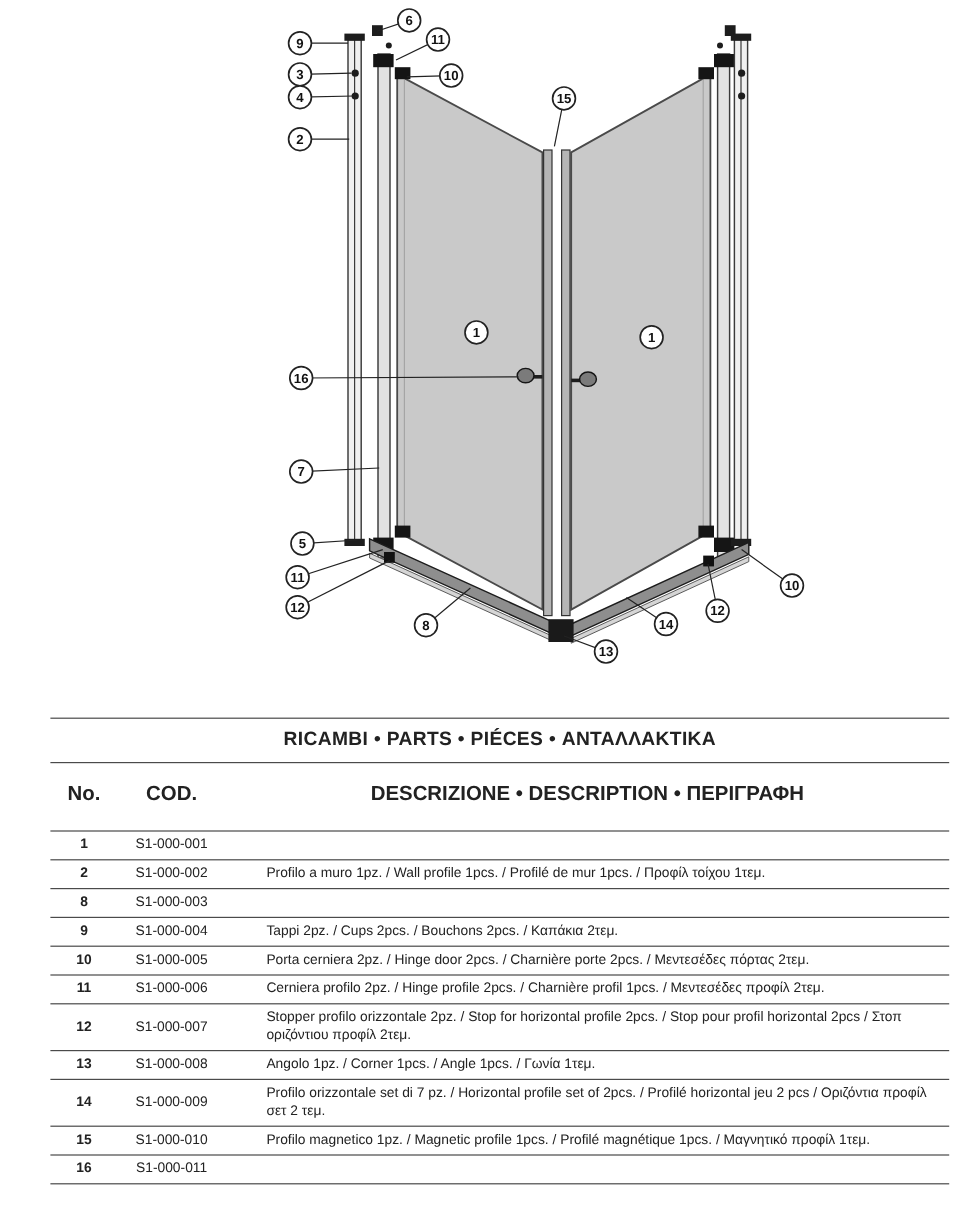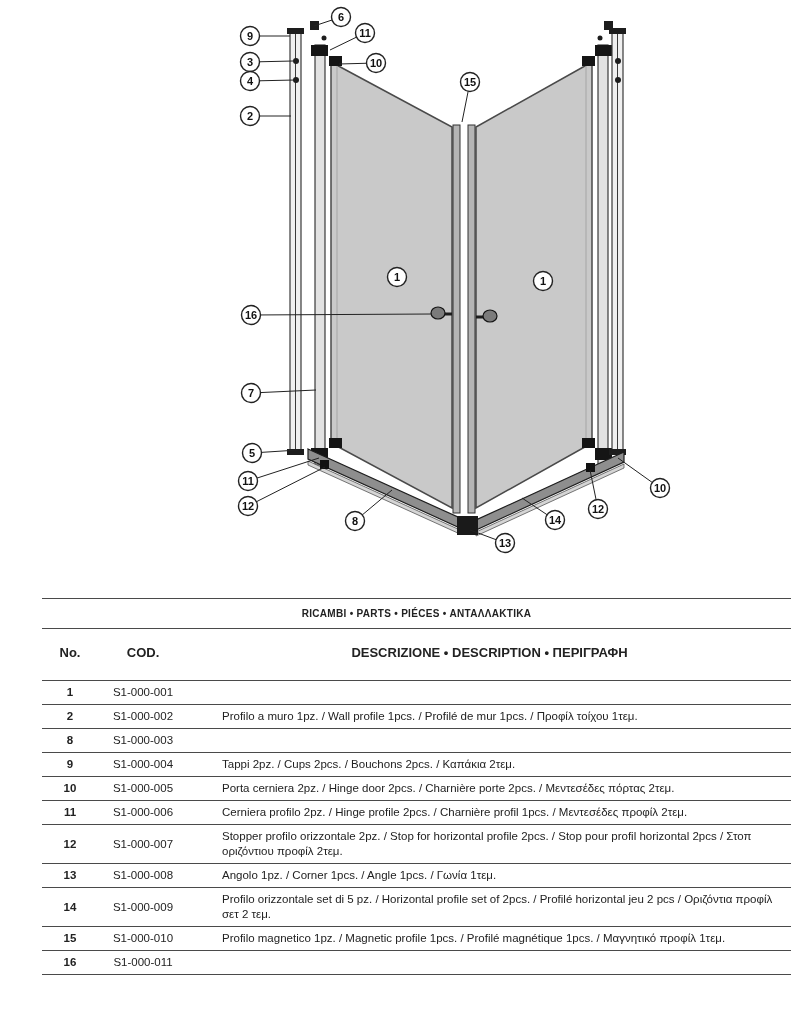--- a/index.html
+++ b/index.html
@@ -3,23 +3,23 @@
 <meta charset="utf-8">
 <style>
   html,body{margin:0;padding:0;background:#ffffff;}
   body{width:807px;height:1022px;font-family:"Liberation Sans","DejaVu Sans",sans-serif;color:#222;}
   .page{width:807px;height:1022px;overflow:hidden;background:#fff;}
   .diagram{width:807px;height:598px;}
   svg text{font-family:"Liberation Sans","DejaVu Sans",sans-serif;}
 
   .table-wrap{margin:0 16px 0 42px;}
   .title-band{border-top:1px solid #4a4a4a;border-bottom:1px solid #4a4a4a;
-    text-align:center;padding:9px 0;font-weight:bold;font-size:10px;letter-spacing:.3px;}
+    text-align:center;padding:9px 0;font-weight:bold;font-size:16px;letter-spacing:.3px;}
   .col-header{display:flex;align-items:center;padding:16px 0 20px;font-weight:bold;
-    font-size:13px;border-bottom:1px solid #4a4a4a;}
+    font-size:17px;border-bottom:1px solid #4a4a4a;}
   .col-no{width:56px;text-align:center;}
   .col-cod{width:90px;text-align:center;}
   .col-desc{flex:1;text-align:center;}
   .row{display:flex;align-items:center;border-bottom:1px solid #4a4a4a;
     padding:4px 0;font-size:11.5px;line-height:15px;}
   .c-no{width:56px;text-align:center;font-weight:bold;}
   .c-cod{width:90px;text-align:center;}
   .c-desc{flex:1;padding-left:34px;padding-right:10px;}
 </style>
 </head>
@@ -256,21 +256,21 @@
         <span class="c-desc">Stopper profilo orizzontale 2pz. / Stop for horizontal profile 2pcs. / Stop pour profil horizontal 2pcs / Στοπ οριζόντιου προφίλ 2τεμ.</span>
       </div>
       <div class="row">
         <span class="c-no">13</span>
         <span class="c-cod">S1-000-008</span>
         <span class="c-desc">Angolo 1pz. / Corner 1pcs. / Angle 1pcs. / Γωνία 1τεμ.</span>
       </div>
       <div class="row">
         <span class="c-no">14</span>
         <span class="c-cod">S1-000-009</span>
-        <span class="c-desc">Profilo orizzontale set di 5 pz. / Horizontal profile set of 2pcs. / Profilé horizontal jeu 2 pcs / Οριζόντια προφίλ σετ 2 τεμ.</span>
+        <span class="c-desc">Profilo orizzontale set di 7 pz. / Horizontal profile set of 2pcs. / Profilé horizontal jeu 2 pcs / Οριζόντια προφίλ σετ 2 τεμ.</span>
       </div>
       <div class="row">
         <span class="c-no">15</span>
         <span class="c-cod">S1-000-010</span>
         <span class="c-desc">Profilo magnetico 1pz. / Magnetic profile 1pcs. / Profilé magnétique 1pcs. / Μαγνητικό προφίλ 1τεμ.</span>
       </div>
       <div class="row">
         <span class="c-no">16</span>
         <span class="c-cod">S1-000-011</span>
       </div>

